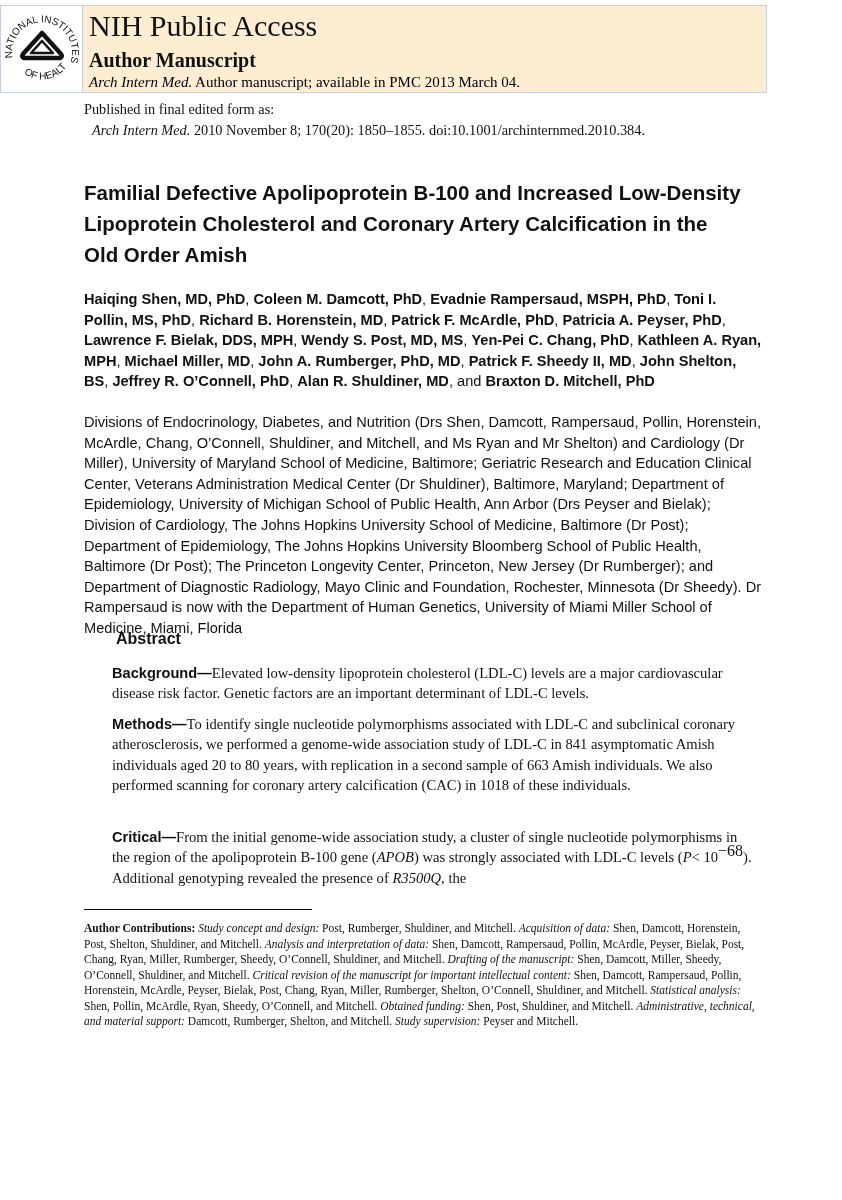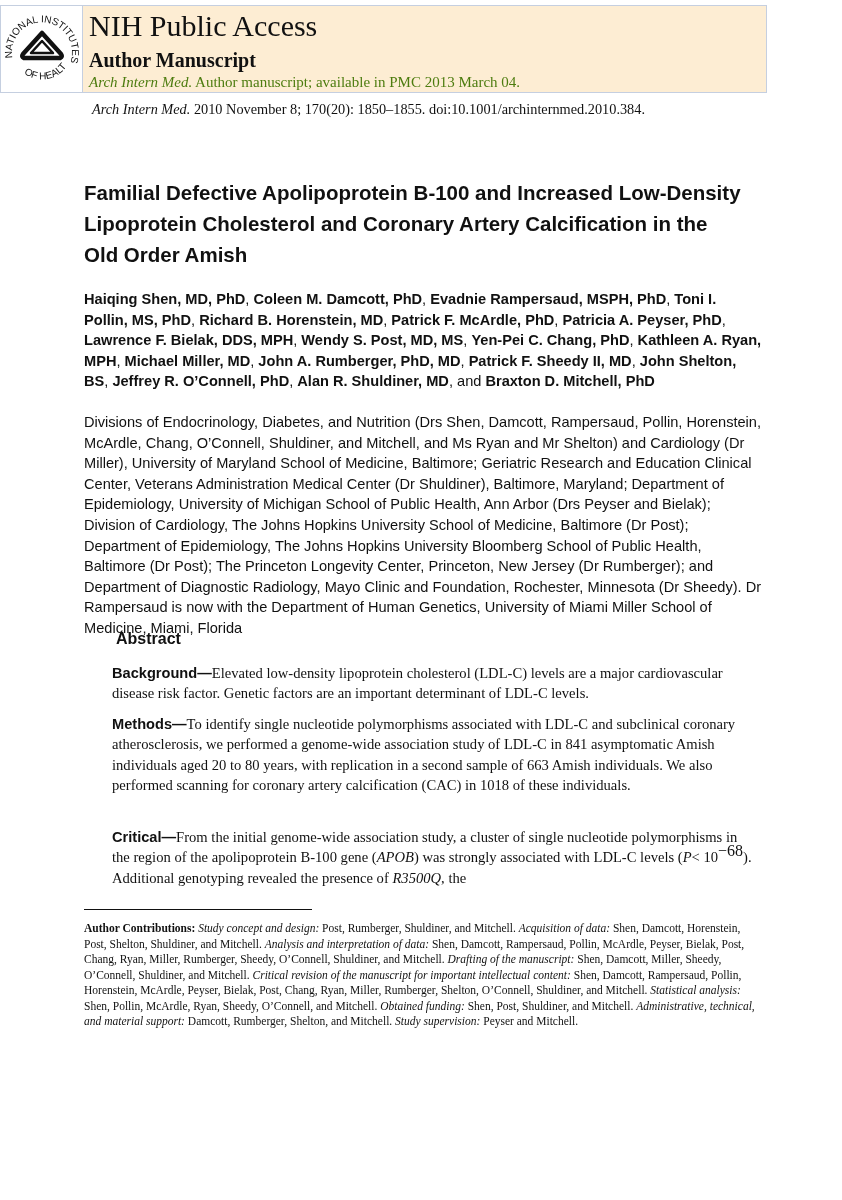--- a/index.html
+++ b/index.html
@@ -17,21 +17,21 @@
   .nih-banner { flex: 1; background: #fdedd3; padding-left: 6px; position: relative; }
   .nih-title {
     font-family: "Liberation Serif", serif; font-size: 30px; line-height: 31px;
     position: absolute; left: 6px; top: 4px; color: #111;
   }
   .nih-subtitle {
     font-family: "Liberation Serif", serif; font-weight: bold; font-size: 20px;
     position: absolute; left: 6px; top: 44px; color: #111; line-height: 20px;
   }
   .nih-availability {
-    font-family: "Liberation Serif", serif; font-size: 15px; color: #4d7c0f;
+    font-family: "Liberation Serif", serif; font-size: 15px; color: #000000;
     position: absolute; left: 6px; top: 68px; line-height: 16px; white-space: nowrap;
   }
   .nih-availability i { font-style: italic; }
 
   .pub-info {
     position: absolute; left: 84px; top: 99px; font-family: "Liberation Serif", serif;
     font-size: 14.3px; line-height: 21px; color: #111;
   }
   .pub-info .cite { padding-left: 8px; white-space: nowrap; }
   .pub-info i { font-style: italic; }
@@ -96,20 +96,21 @@
   <div class="nih-banner">
     <div class="nih-title">NIH Public Access</div>
     <div class="nih-subtitle">Author Manuscript</div>
     <div class="nih-availability">
       <i>Arch Intern Med.</i><span> Author manuscript; available in PMC 2013 March 04.</span>
     </div>
   </div>
 </div>
 
 <div class="pub-info">
+  <div>Published in final edited form as:</div>
   <div class="cite">
     <i>Arch Intern Med.</i><span> 2010 November 8; 170(20): 1850–1855. doi:10.1001/archinternmed.2010.384.</span>
   </div>
 </div>
 
 <h1 class="title" style="margin:0;">Familial Defective Apolipoprotein B-100 and Increased Low-Density Lipoprotein Cholesterol and Coronary Artery Calcification in the Old Order Amish</h1>
 
 <div class="authors" id="author-list"><span class="name">Haiqing Shen, MD, PhD</span><span>, </span><span class="name">Coleen M. Damcott, PhD</span><span>, </span><span class="name">Evadnie Rampersaud, MSPH, PhD</span><span>, </span><span class="name">Toni I. Pollin, MS, PhD</span><span>, </span><span class="name">Richard B. Horenstein, MD</span><span>, </span><span class="name">Patrick F. McArdle, PhD</span><span>, </span><span class="name">Patricia A. Peyser, PhD</span><span>, </span><span class="name">Lawrence F. Bielak, DDS, MPH</span><span>, </span><span class="name">Wendy S. Post, MD, MS</span><span>, </span><span class="name">Yen-Pei C. Chang, PhD</span><span>, </span><span class="name">Kathleen A. Ryan, MPH</span><span>, </span><span class="name">Michael Miller, MD</span><span>, </span><span class="name">John A. Rumberger, PhD, MD</span><span>, </span><span class="name">Patrick F. Sheedy II, MD</span><span>, </span><span class="name">John Shelton, BS</span><span>, </span><span class="name">Jeffrey R. O’Connell, PhD</span><span>, </span><span class="name">Alan R. Shuldiner, MD</span><span>, and </span><span class="name">Braxton D. Mitchell, PhD</span></div>
 
 <div class="affil">Divisions of Endocrinology, Diabetes, and Nutrition (Drs Shen, Damcott, Rampersaud, Pollin, Horenstein, McArdle, Chang, O’Connell, Shuldiner, and Mitchell, and Ms Ryan and Mr Shelton) and Cardiology (Dr Miller), University of Maryland School of Medicine, Baltimore; Geriatric Research and Education Clinical Center, Veterans Administration Medical Center (Dr Shuldiner), Baltimore, Maryland; Department of Epidemiology, University of Michigan School of Public Health, Ann Arbor (Drs Peyser and Bielak); Division of Cardiology, The Johns Hopkins University School of Medicine, Baltimore (Dr Post); Department of Epidemiology, The Johns Hopkins University Bloomberg School of Public Health, Baltimore (Dr Post); The Princeton Longevity Center, Princeton, New Jersey (Dr Rumberger); and Department of Diagnostic Radiology, Mayo Clinic and Foundation, Rochester, Minnesota (Dr Sheedy). Dr Rampersaud is now with the Department of Human Genetics, University of Miami Miller School of Medicine, Miami, Florida</div>

